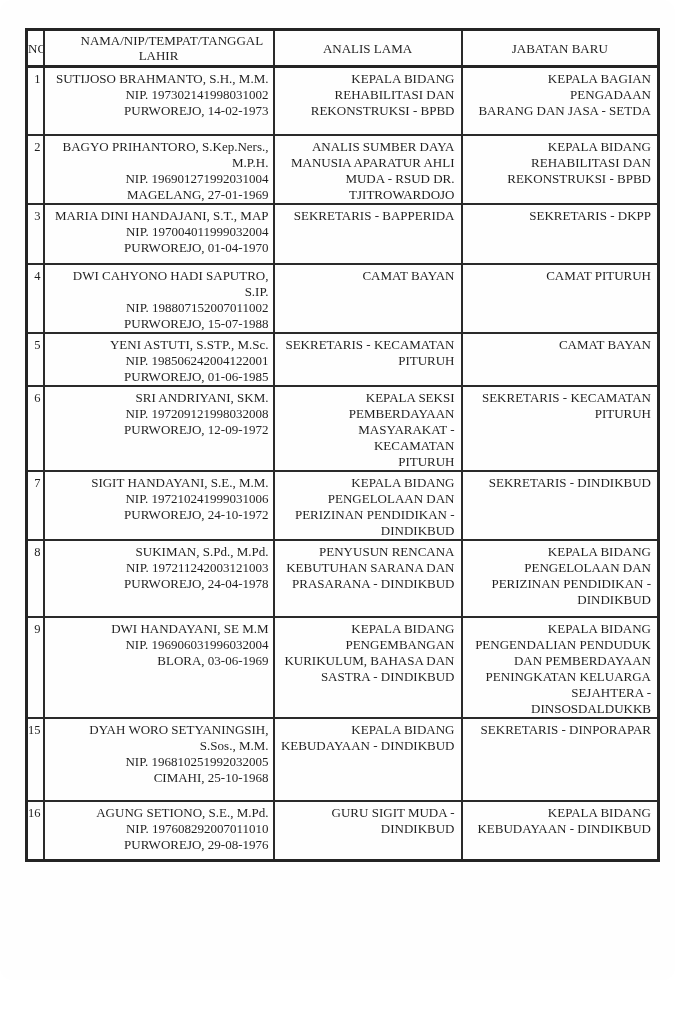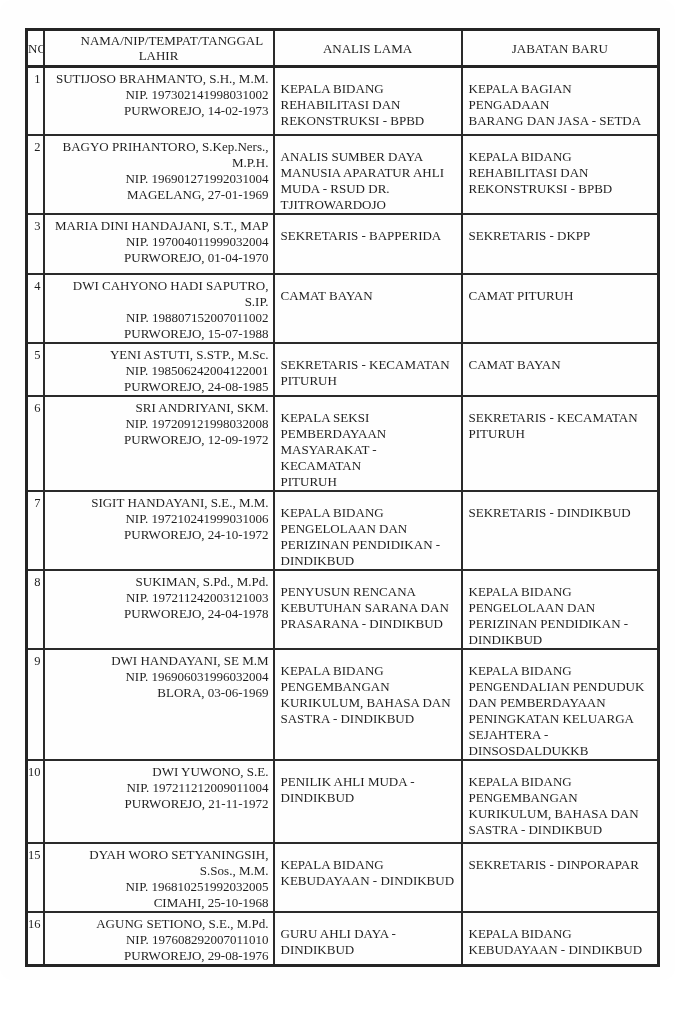--- a/index.html
+++ b/index.html
@@ -56,22 +56,22 @@
   td.no-cell {
     text-align: right;
     padding: 3px 2px 0 0;
     font-size: 12.5px;
   }
   td.nama-cell {
     text-align: right;
     padding: 3px 4px 0 3px;
   }
   td.jab-cell {
-    text-align: left;
-    padding: 13px 6px 0 6px;
+    text-align: right;
+    padding: 3px 6px 0 6px;
   }
   .pre { white-space: pre-line; }
   .block { display: block; }
 
   
   tbody tr:nth-child(1)  { height: 68px; }
   tbody tr:nth-child(2)  { height: 58px; }
   tbody tr:nth-child(3)  { height: 60px; }
   tbody tr:nth-child(4)  { height: 64px; }
   tbody tr:nth-child(5)  { height: 42px; }
@@ -155,21 +155,21 @@
     </td>
     <td class="jab-cell pre">CAMAT BAYAN</td>
     <td class="jab-cell pre">CAMAT PITURUH</td>
   </tr>
 
   <tr>
     <td class="no-cell">5</td>
     <td class="nama-cell">
       <span class="block pre">YENI ASTUTI, S.STP., M.Sc.</span>
       <span class="block">NIP. 198506242004122001</span>
-      <span class="block">PURWOREJO, 24-08-1985</span>
+      <span class="block">PURWOREJO, 01-06-1985</span>
     </td>
     <td class="jab-cell pre">SEKRETARIS - KECAMATAN
 PITURUH</td>
     <td class="jab-cell pre">CAMAT BAYAN</td>
   </tr>
 
   <tr>
     <td class="no-cell">6</td>
     <td class="nama-cell">
       <span class="block pre">SRI ANDRIYANI, SKM.</span>
@@ -226,34 +226,20 @@
 KURIKULUM, BAHASA DAN
 SASTRA - DINDIKBUD</td>
     <td class="jab-cell pre">KEPALA BIDANG
 PENGENDALIAN PENDUDUK
 DAN PEMBERDAYAAN
 PENINGKATAN KELUARGA
 SEJAHTERA -
 DINSOSDALDUKKB</td>
   </tr>
 
-  <tr>
-    <td class="no-cell">10</td>
-    <td class="nama-cell">
-      <span class="block pre">DWI YUWONO, S.E.</span>
-      <span class="block">NIP. 197211212009011004</span>
-      <span class="block">PURWOREJO, 21-11-1972</span>
-    </td>
-    <td class="jab-cell pre">PENILIK AHLI MUDA -
-DINDIKBUD</td>
-    <td class="jab-cell pre">KEPALA BIDANG
-PENGEMBANGAN
-KURIKULUM, BAHASA DAN
-SASTRA - DINDIKBUD</td>
-  </tr>
 
   <tr>
     <td class="no-cell">15</td>
     <td class="nama-cell">
       <span class="block pre">DYAH WORO SETYANINGSIH,
 S.Sos., M.M.</span>
       <span class="block">NIP. 196810251992032005</span>
       <span class="block">CIMAHI, 25-10-1968</span>
     </td>
     <td class="jab-cell pre">KEPALA BIDANG
@@ -261,20 +247,20 @@
     <td class="jab-cell pre">SEKRETARIS - DINPORAPAR</td>
   </tr>
 
   <tr>
     <td class="no-cell">16</td>
     <td class="nama-cell">
       <span class="block pre">AGUNG SETIONO, S.E., M.Pd.</span>
       <span class="block">NIP. 197608292007011010</span>
       <span class="block">PURWOREJO, 29-08-1976</span>
     </td>
-    <td class="jab-cell pre">GURU AHLI DAYA -
+    <td class="jab-cell pre">GURU SIGIT MUDA -
 DINDIKBUD</td>
     <td class="jab-cell pre">KEPALA BIDANG
 KEBUDAYAAN - DINDIKBUD</td>
   </tr>
 </tbody>
   </table>
 </div>
 
 </body></html>

